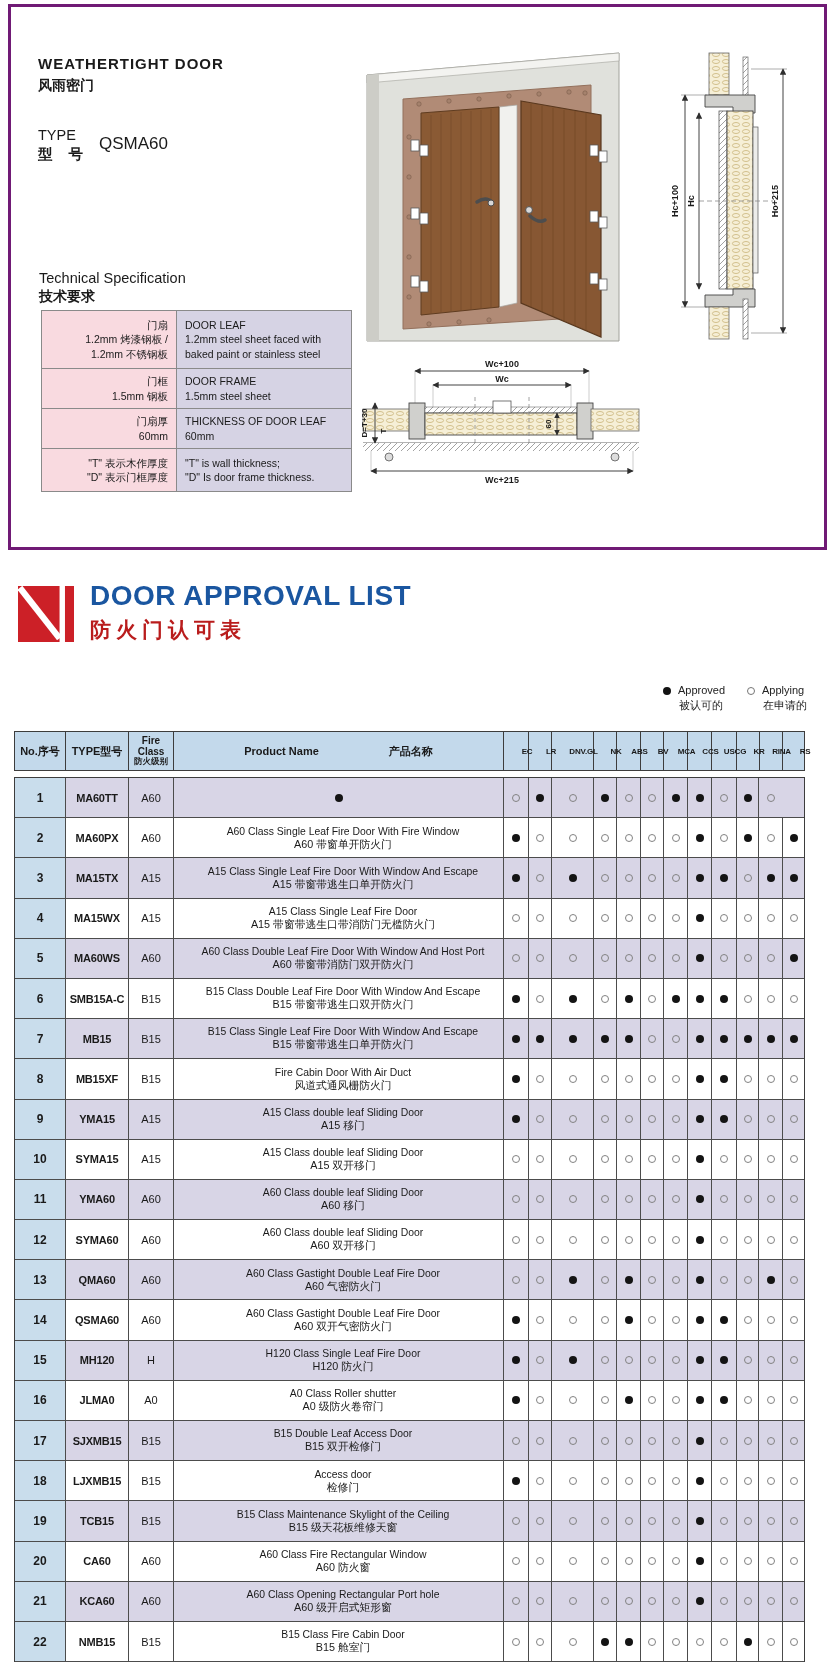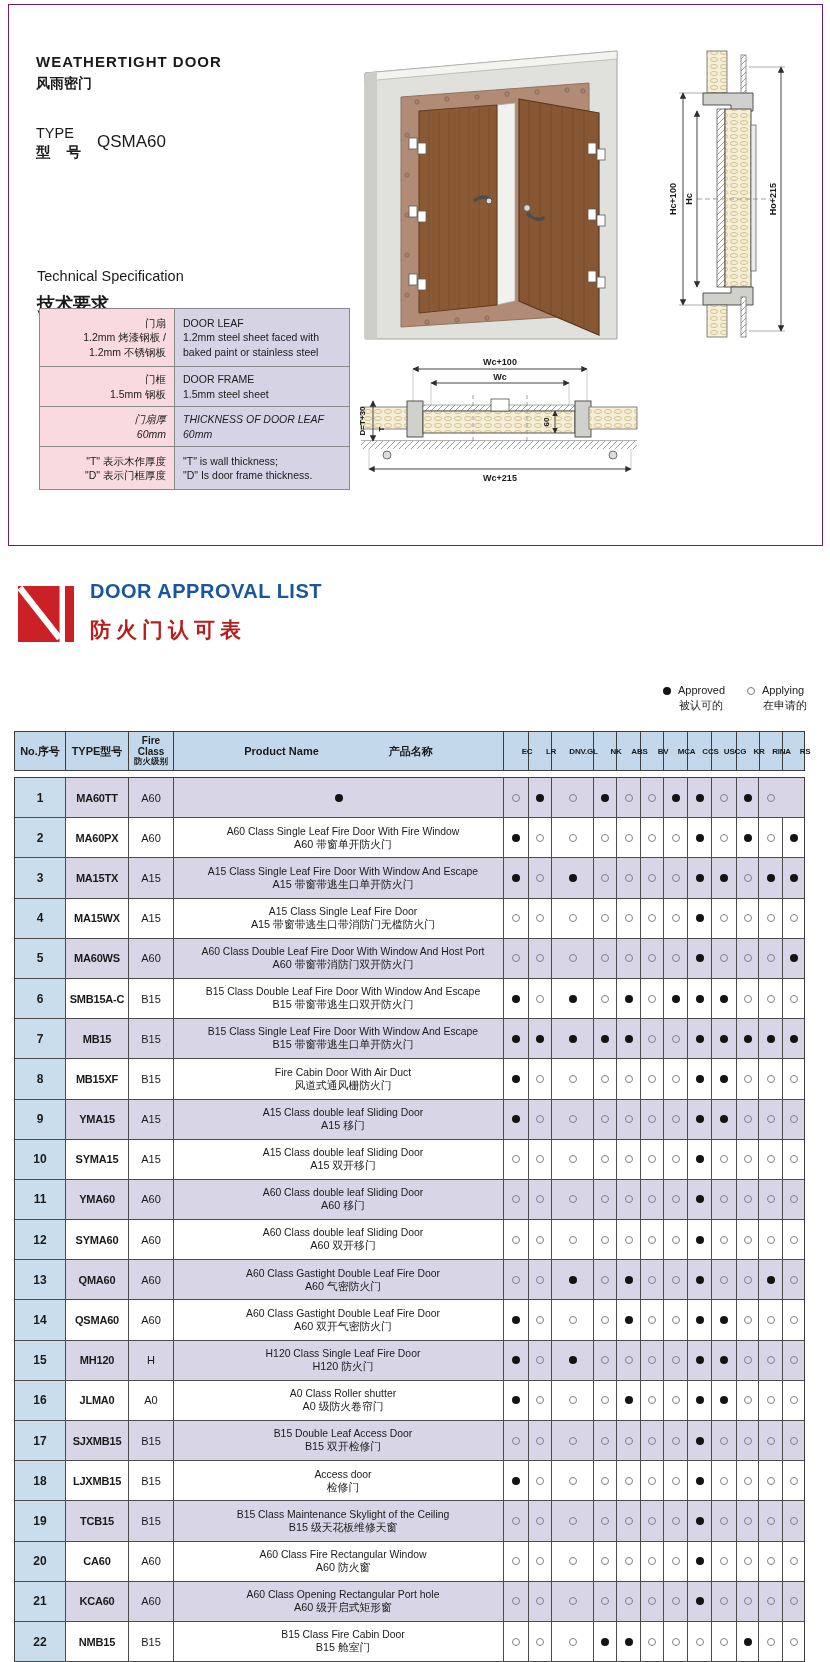--- a/index.html
+++ b/index.html
@@ -1,37 +1,37 @@
 <!DOCTYPE html>
 <html><head>
 <meta charset="utf-8">
 <style>
   html,body{margin:0;padding:0;background:#fff;}
   .page{position:relative;width:830px;height:1662px;background:#fff;overflow:hidden;
         font-family:"Liberation Sans","DejaVu Sans",sans-serif;color:#1a1a1a;}
   .abs{position:absolute;}
 
   
-  .top-box{position:absolute;left:8px;top:4px;width:813px;height:540px;border:1px solid #701a75;background:#fff;}
+  .top-box{position:absolute;left:8px;top:4px;width:813px;height:540px;border:3px solid #701a75;background:#fff;}
   .wt-title{position:absolute;left:27px;top:48px;font-size:15px;font-weight:bold;letter-spacing:1px;}
   .wt-title-zh{position:absolute;left:27px;top:70px;font-size:14px;font-weight:bold;}
   .type-en{position:absolute;left:27px;top:120px;font-size:14.5px;}
   .type-zh{position:absolute;left:27px;top:138px;font-size:14.5px;font-weight:bold;letter-spacing:6px;}
   .type-value{position:absolute;left:88px;top:127px;font-size:17px;}
   .spec-title{position:absolute;left:28px;top:263px;font-size:14.5px;}
-  .spec-title-zh{position:absolute;left:28px;top:281px;font-size:18px;font-weight:bold;margin-top:6px;}
+  .spec-title-zh{position:absolute;left:28px;top:281px;font-size:14px;font-weight:bold;}
   table.spec{position:absolute;left:30px;top:303px;border-collapse:collapse;}
   table.spec td{border:1px solid #8a8a8a;font-size:10.5px;line-height:1.38;padding:4px 8px;
                 vertical-align:middle;white-space:pre-line;}
   td.spec-cell-zh{background:#f9dae0;width:118px;text-align:right;}
   td.spec-cell-en{background:#d6d3e4;width:158px;}
-  tr.spec-r1 td{height:49px;} tr.spec-r2 td{height:31px;} tr.spec-r3 td{height:31px;font-style:italic;} tr.spec-r4 td{height:34px;}
+  tr.spec-r1 td{height:49px;} tr.spec-r2 td{height:31px;} tr.spec-r3 td{height:31px;} tr.spec-r4 td{height:34px;}
 
   
-  .ap-title{position:absolute;left:90px;top:580px;font-size:20px;font-weight:bold;color:#1a56a0;letter-spacing:.5px;}
+  .ap-title{position:absolute;left:90px;top:580px;font-size:28px;font-weight:bold;color:#1a56a0;letter-spacing:.5px;}
   .ap-title-zh{position:absolute;left:90px;top:616px;font-size:21px;font-weight:bold;color:#b91c1c;letter-spacing:5px;}
   .logo{position:absolute;left:18px;top:585px;width:56px;height:58px;}
 
   .legend{position:absolute;top:684px;font-size:11px;color:#222;}
   .legend .l2{margin-left:16px;margin-top:2px;}
   .dot{display:inline-block;width:8px;height:8px;border-radius:50%;margin-right:7px;vertical-align:middle;box-sizing:border-box;}
   .dot.f{background:#131313;}
   .dot.h{border:1.3px solid #767676;background:transparent;}
 
   .t-head,.t-row{display:grid;

